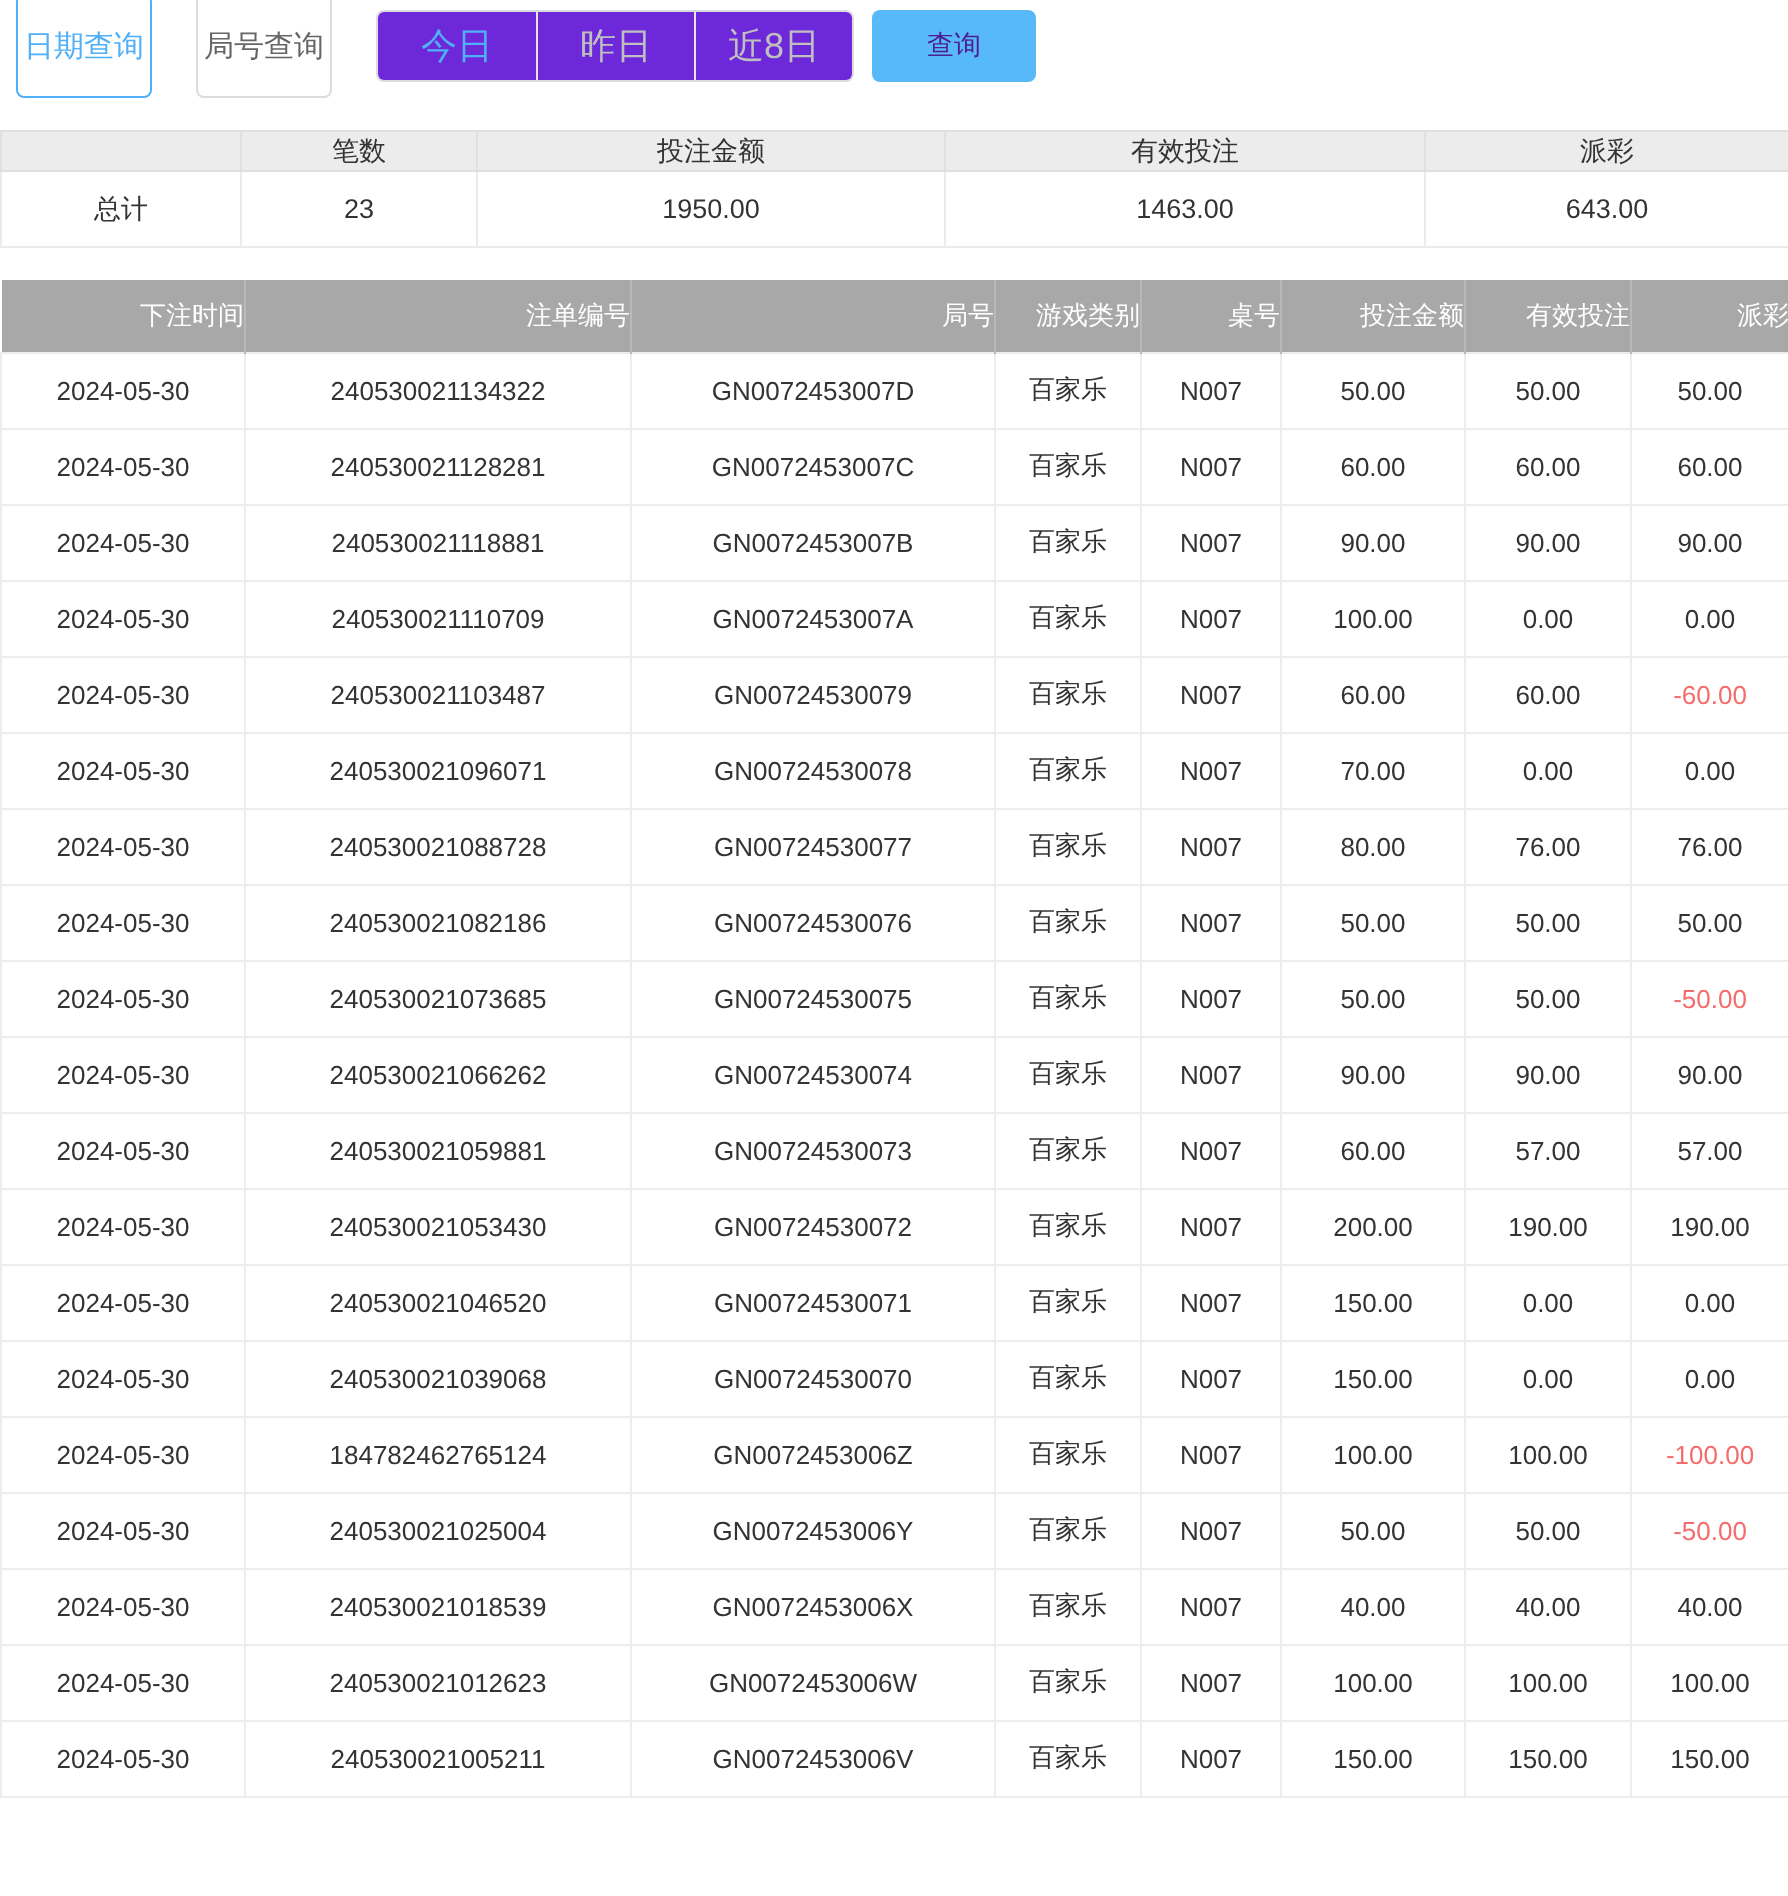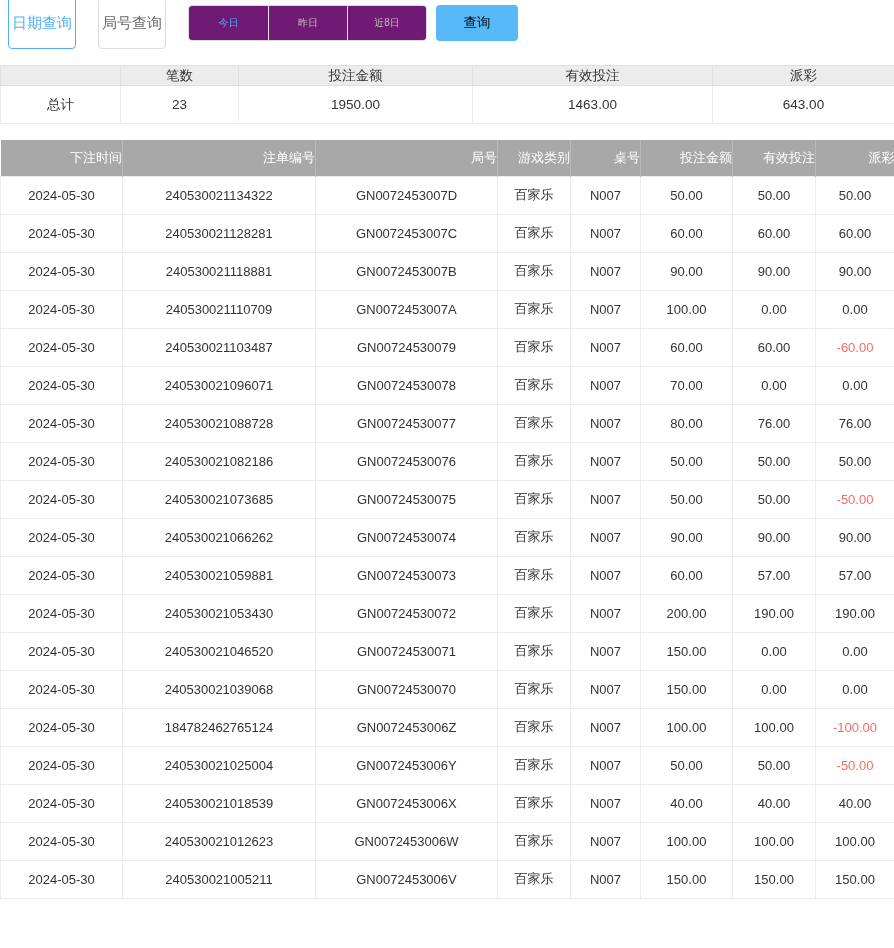--- a/index.html
+++ b/index.html
@@ -34,28 +34,28 @@
     display:flex; align-items:center; height:36px; width:230px;
     border:1px solid #dcdcdc; border-radius:4px; padding:0 11px;
     font-size:13.5px; color:#4a4a4a; margin-right:12px; cursor:pointer;
   }
   .datebox .cal{ display:flex; margin-right:9px; }
   .segment{
     display:flex; border:1px solid #dcdcdc; border-radius:4px; overflow:hidden;
     height:36px; margin-right:9px;
   }
   .seg{
-    width:79px; height:100%; background:#701a75; border:none; font-size:10px;
+    width:79px; height:100%; background:#6d28d9; border:none; font-size:18px;
     color:#bfbfbf; cursor:pointer; font-family:inherit;
   }
   .seg + .seg{ border-left:1px solid #e4e4e4; }
   .seg.active{ color:var(--accent); }
   .btn-primary{
     height:36px; width:82px; border:none; border-radius:4px;
-    background:var(--accent-solid); color:#000000; font-size:13.5px;
+    background:var(--accent-solid); color:#4c1d95; font-size:13.5px;
     cursor:pointer; font-family:inherit;text-align:center;
   }
   
   table{ border-collapse:collapse; table-layout:fixed; }
   .summary{ width:894px; margin-top:23px; font-size:13.5px; }
   .summary th{
     background:#ececec; font-weight:normal; height:20px; text-align:center;
     border:1px solid #e0e0e0; color:#333;
   }
   .summary td{

